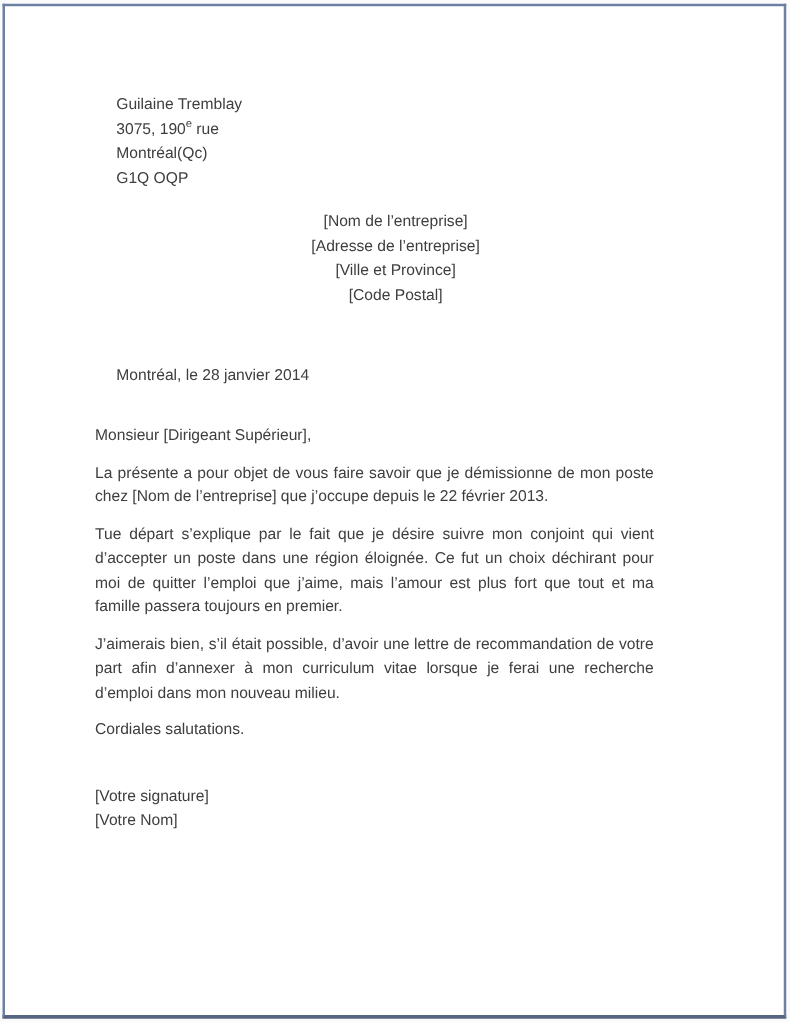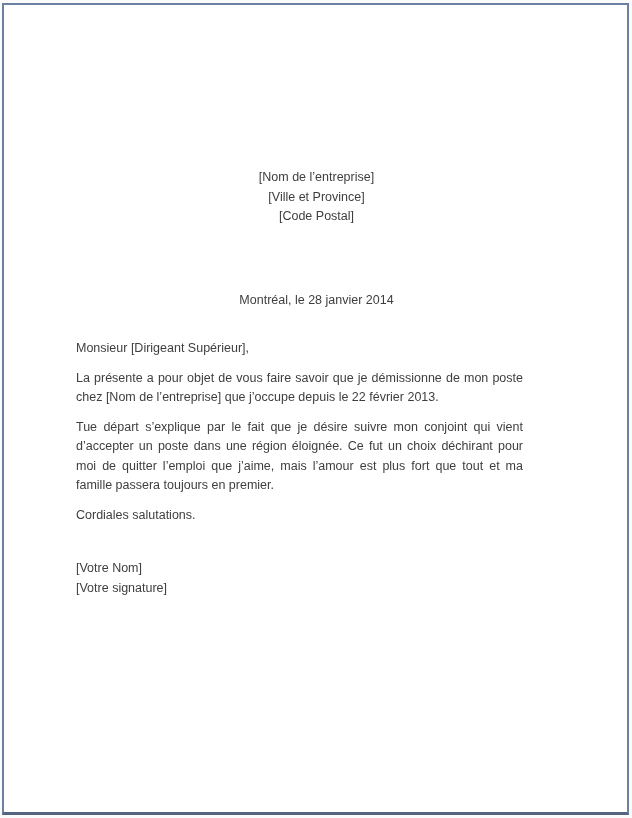--- a/index.html
+++ b/index.html
@@ -26,21 +26,21 @@
     bottom: 3px;
     background: #ffffff;
     border: 2px solid #6b80a2;
     border-bottom: 3px solid #55647f;
     box-sizing: border-box;
   }
   .abs { position: absolute; }
   .sender-block   { left: 93px; top: 74px; }
   .recipient-block{ left: 93px; top: 168px; width: 447px; text-align: center; }
   .subject-line   { left: 93px; top: 272px; width: 447px; }
-  .date-line      { left: 93px; top: 291px; width: 447px; text-align: center; }
+  .date-line      { left: 93px; top: 291px; width: 447px; text-align: left; }
   .body-flow      { left: 76px; top: 339px; width: 447px; }
   .bold { font-weight: bold; }
   sup {
     font-size: 9px;
     line-height: 0;
     vertical-align: super;
   }
   .para {
     text-align: justify;
     margin: 10px 0 0 0;
@@ -48,33 +48,41 @@
   .para.first { }
   .closing-line { margin-top: 10px; }
   .signature-block { margin-top: 34px; }
 </style>
 </head>
 <body>
 
 <div class="canvas">
   <div class="page"></div>
 
+  <div class="abs sender-block">
+    <div>Guilaine Tremblay</div>
+    <div><span>3075, 190</span><sup>e</sup><span> rue</span></div>
+    <div>Montréal(Qc)</div>
+    <div>G1Q OQP</div>
+  </div>
 
   <div class="abs recipient-block">
     <div>[Nom de l’entreprise]</div>
+    <div>[Adresse de l’entreprise]</div>
     <div>[Ville et Province]</div>
     <div>[Code Postal]</div>
   </div>
 
 
   <div class="abs date-line">Montréal, le 28 janvier 2014</div>
 
   <div class="abs body-flow">
     <div>Monsieur [Dirigeant Supérieur],</div>
     <div class="para first">La présente a pour objet de vous faire savoir que je démissionne de mon poste chez [Nom de l’entreprise] que j’occupe depuis le 22 février 2013.</div>
     <div class="para">Tue départ s’explique par le fait que je désire suivre mon conjoint qui vient d’accepter un poste dans une région éloignée. Ce fut un choix déchirant pour moi de quitter l’emploi que j’aime, mais l’amour est plus fort que tout et ma famille passera toujours en premier.</div>
+    <div class="para">J’aimerais bien, s’il était possible, d’avoir une lettre de recommandation de votre part afin d’annexer à mon curriculum vitae lorsque je ferai une recherche d’emploi dans mon nouveau milieu.</div>
     <div class="closing-line">Cordiales salutations.</div>
     <div class="signature-block">
+      <div>[Votre signature]</div>
       <div>[Votre Nom]</div>
-      <div>[Votre signature]</div>
     </div>
   </div>
 </div>
 
 </body></html>

